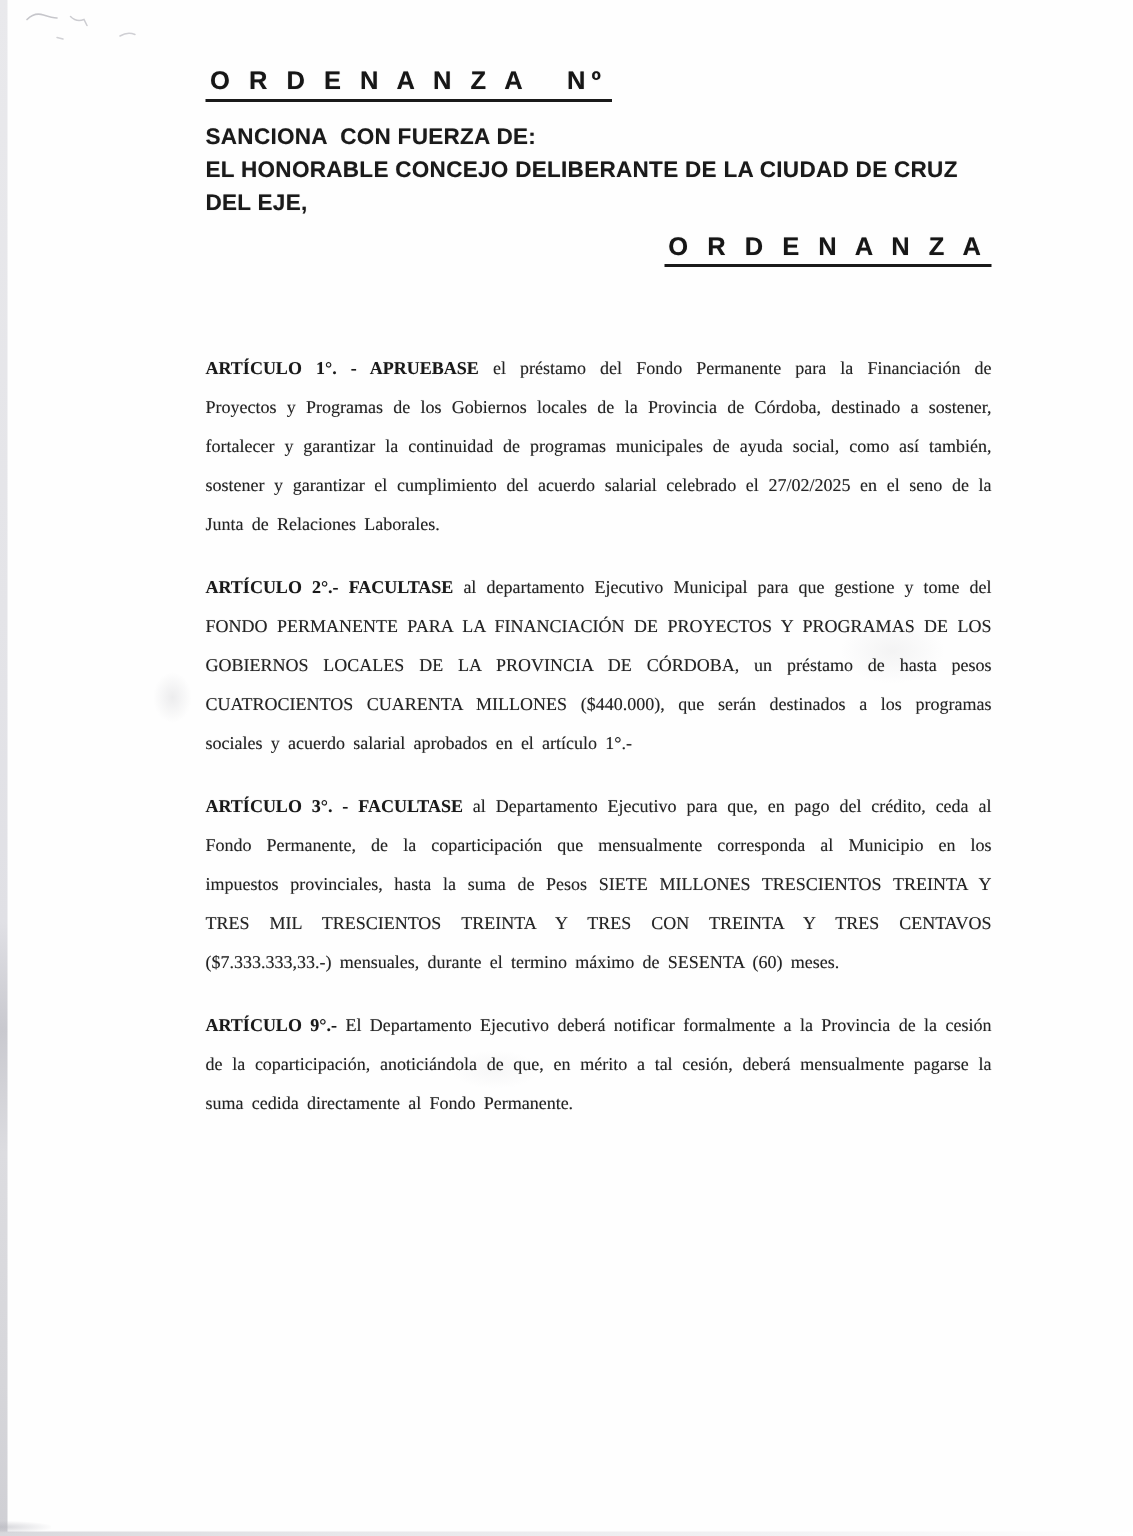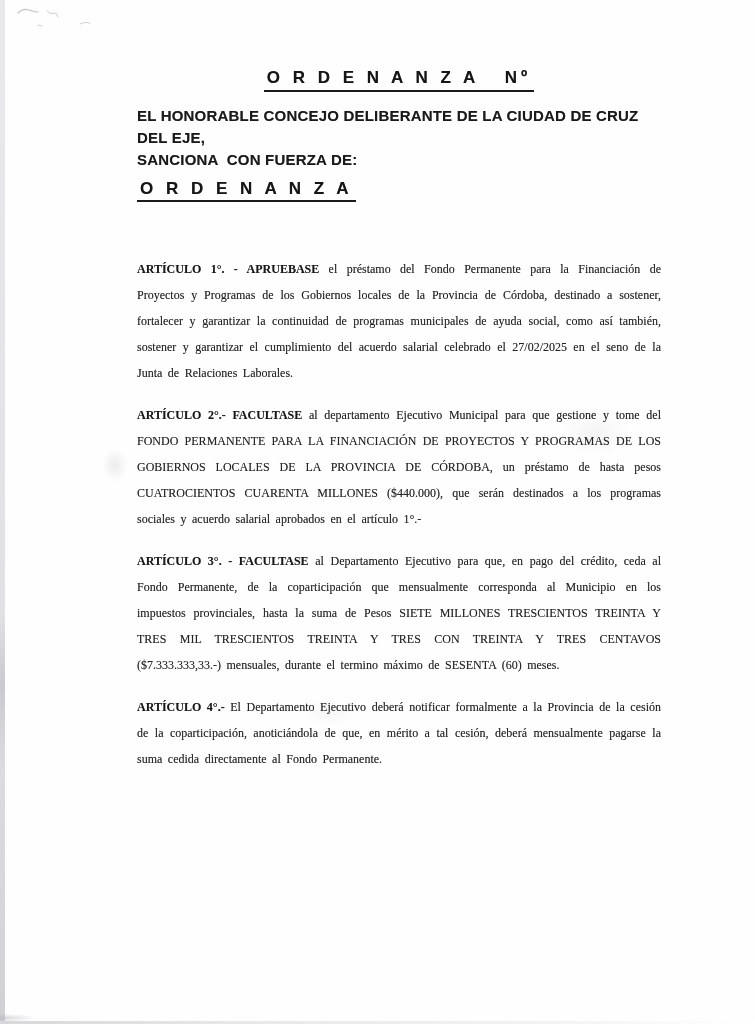--- a/index.html
+++ b/index.html
@@ -40,22 +40,22 @@
     background: radial-gradient(ellipse, rgba(190,190,195,0.28), rgba(190,190,195,0) 70%); }
   .noise.n2 { left: 560px; top: 412px; width: 70px; height: 44px;
     background: radial-gradient(ellipse, rgba(205,205,208,0.22), rgba(205,205,208,0) 70%); }
   .noise.n3 { left: 300px; top: 700px; width: 60px; height: 26px;
     background: radial-gradient(ellipse, rgba(205,205,208,0.16), rgba(205,205,208,0) 70%); }
 
   .content {
     position: absolute; left: 137px; top: 0;
     width: 524px;
   }
-  .title-row { padding-top: 69px; text-align: center; }
-  .subtitle-row { margin-top: 9px; text-align: left; }
+  .title-row { padding-top: 45px; text-align: left; }
+  .subtitle-row { margin-top: 9px; text-align: right; }
   .doc-title {
     display: inline-block;
     font-family: "Liberation Sans", sans-serif;
     font-weight: bold;
     font-size: 17px;
     line-height: 1.1;
     letter-spacing: 4px;
     color: #161616;
     border-bottom: 2.5px solid #1a1a1a;
     padding: 0 3px 2px 3px;
@@ -106,33 +106,33 @@
   <div class="noise n2"></div>
   <div class="noise n3"></div>
 
   <div class="content">
 
     <div class="title-row">
       <span class="doc-title">O R D E N A N Z A   Nº</span>
     </div>
 
     <div class="preamble">
+      <div class="preamble-line">SANCIONA  CON FUERZA DE:</div>
       <div class="preamble-line">EL HONORABLE CONCEJO DELIBERANTE DE LA CIUDAD DE CRUZ DEL EJE,</div>
-      <div class="preamble-line">SANCIONA  CON FUERZA DE:</div>
     </div>
 
     <div class="subtitle-row">
       <span class="doc-title">O R D E N A N Z A</span>
     </div>
 
     <div class="articles">
 
       <p class="article"><b>ARTÍCULO 1°. - APRUEBASE</b><span> el préstamo del Fondo Permanente para la Financiación de Proyectos y Programas de los Gobiernos locales de la Provincia de Córdoba, destinado a sostener, fortalecer y garantizar la continuidad de programas municipales de ayuda social, como así también, sostener y garantizar el cumplimiento del acuerdo salarial celebrado el 27/02/2025 en el seno de la Junta de Relaciones Laborales.</span></p>
 
       <p class="article"><b>ARTÍCULO 2°.- FACULTASE</b><span> al departamento Ejecutivo Municipal para que gestione y tome del FONDO PERMANENTE PARA LA FINANCIACIÓN DE PROYECTOS Y PROGRAMAS DE LOS GOBIERNOS LOCALES DE LA PROVINCIA DE CÓRDOBA, un préstamo de hasta pesos CUATROCIENTOS CUARENTA MILLONES ($440.000), que serán destinados a los programas sociales y acuerdo salarial aprobados en el artículo 1°.-</span></p>
 
       <p class="article"><b>ARTÍCULO 3°. - FACULTASE</b><span> al Departamento Ejecutivo para que, en pago del crédito, ceda al Fondo Permanente, de la coparticipación que mensualmente corresponda al Municipio en los impuestos provinciales, hasta la suma de Pesos SIETE MILLONES TRESCIENTOS TREINTA Y TRES MIL TRESCIENTOS TREINTA Y TRES CON TREINTA Y TRES CENTAVOS ($7.333.333,33.-) mensuales, durante el termino máximo de SESENTA (60) meses.</span></p>
 
-      <p class="article"><b>ARTÍCULO 4°.-</b><span> El Departamento Ejecutivo deberá notificar formalmente a la Provincia de la cesión de la coparticipación, anoticiándola de que, en mérito a tal cesión, deberá mensualmente pagarse la suma cedida directamente al Fondo Permanente.</span></p>
+      <p class="article"><b>ARTÍCULO 9°.-</b><span> El Departamento Ejecutivo deberá notificar formalmente a la Provincia de la cesión de la coparticipación, anoticiándola de que, en mérito a tal cesión, deberá mensualmente pagarse la suma cedida directamente al Fondo Permanente.</span></p>
 
     </div>
   </div>
 </div>
 
 </body></html>

